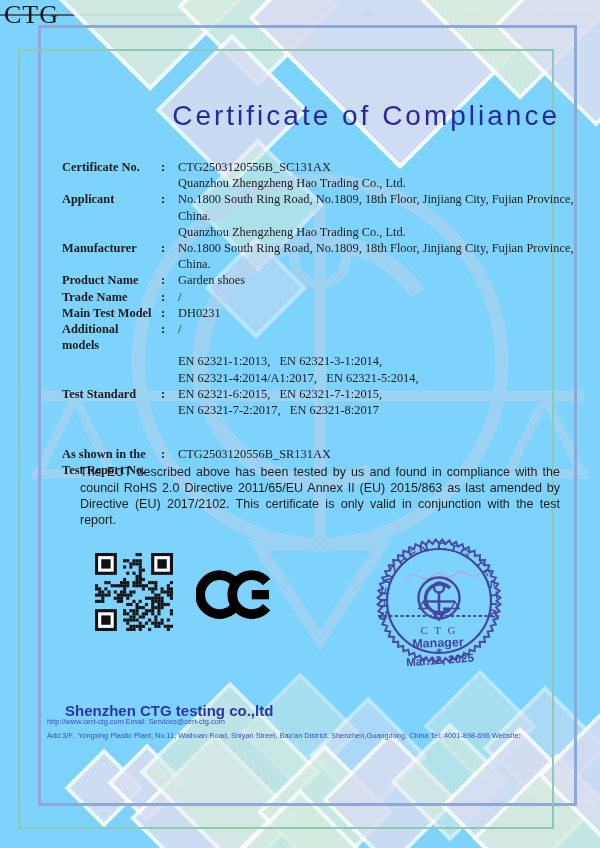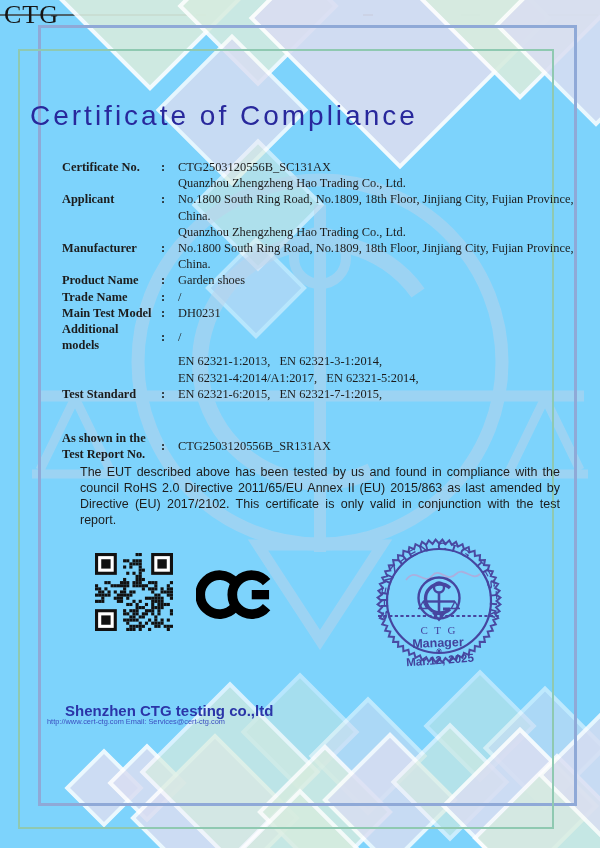--- a/index.html
+++ b/index.html
@@ -4,25 +4,25 @@
 <style>
   html,body{margin:0;padding:0;background:#fff;}
   .page{position:relative;width:600px;height:848px;background:#7dd3fc;overflow:hidden;
         font-family:"Liberation Serif",serif;color:#1c1c1c;}
   .bg-svg{position:absolute;left:0;top:0;z-index:0;}
   .frame{position:absolute;z-index:1;pointer-events:none;}
   .frame-blue{left:38px;top:25px;width:533px;height:775px;border:3px solid #8fa9d7;}
   .frame-green{left:18px;top:49px;width:532px;height:776px;border:2.5px solid #8fc9b1;}
   .layer{position:absolute;z-index:2;}
   .brand{left:4px;top:0;font-size:26px;letter-spacing:1px;color:#151515;}
-  .title{left:30px;top:100px;width:530px;text-align:left;
+  .title{left:30px;top:100px;width:530px;text-align:right;
          font-family:"Liberation Sans",sans-serif;font-size:28px;letter-spacing:3px;color:#28289c;}
   .details{left:62px;top:159px;width:494px;font-size:12.4px;line-height:16.2px;}
   .drow{display:flex;align-items:flex-start;}
-  .drow.tall{align-items:center;font-family:Liberation Serif, serif;}
+  .drow.tall{align-items:flex-start;font-family:Liberation Serif, serif;}
   .dlabel{width:99px;font-weight:bold;white-space:pre-line;flex:none;}
   .dcolon{width:17px;font-weight:bold;flex:none;}
   .dvalue{flex:1;white-space:pre;}
   .statement{left:80px;top:464px;width:480px;font-family:"Liberation Sans",sans-serif;
              font-size:12.5px;line-height:16px;text-align:justify;color:#1d1d1d;}
   .qr{left:95px;top:553px;}
   .ce{left:196px;top:570px;}
   .seal{left:374px;top:538px;}
   .footer-company{left:65px;top:702px;font-family:"Liberation Sans",sans-serif;
                   font-weight:bold;font-size:15px;color:#2b35a8;}
@@ -150,20 +150,25 @@
       </div>
       <div class="drow">
         <div class="dlabel"></div>
         <div class="dcolon"></div>
         <div class="dvalue">EN 62321-4:2014/A1:2017,   EN 62321-5:2014,</div>
       </div>
       <div class="drow">
         <div class="dlabel">Test Standard</div>
         <div class="dcolon">:</div>
         <div class="dvalue">EN 62321-6:2015,   EN 62321-7-1:2015,</div>
+      </div>
+      <div class="drow">
+        <div class="dlabel"></div>
+        <div class="dcolon"></div>
+        <div class="dvalue">EN 62321-7-2:2017,   EN 62321-8:2017</div>
       </div>
       <div class="drow tall" style="margin-top: 28px;">
         <div class="dlabel">As shown in the
 Test Report No.</div>
         <div class="dcolon">:</div>
         <div class="dvalue">CTG2503120556B_SR131AX</div>
       </div>
     </div>
 
   <div class="layer statement">The EUT described above has been tested by us and found in compliance with the council RoHS 2.0 Directive 2011/65/EU Annex II (EU) 2015/863 as last amended by Directive (EU) 2017/2102. This certificate is only valid in conjunction with the test report.</div>
@@ -393,15 +398,16 @@
       <path d="M60,76 L70,76 L65,82 Z" stroke-width="1.8"></path>
     </g>
     <line x1="4" y1="78" x2="126" y2="78" stroke="#4646a0" stroke-width="2.2" stroke-dasharray="3.2,2.4"></line>
     <text x="65" y="96" text-anchor="middle" font-family="Liberation Serif,serif" font-size="11" letter-spacing="2" fill="#4646a0">C T G</text>
     <text x="64" y="109" text-anchor="middle" font-family="Liberation Sans,sans-serif" font-size="12.5" font-weight="bold" fill="#42429c" transform="rotate(-2 64 106)">Manager</text>
     <path d="M65,110 L65,116 M62,113 L68,113 M63,111 L67,115 M67,111 L63,115" stroke="#4646a0" stroke-width="0.9"></path>
     <text x="66" y="126" text-anchor="middle" font-family="Liberation Sans,sans-serif" font-size="11.5" font-weight="bold" fill="#42429c" transform="rotate(-4 66 122)">Mar.12, 2025</text>
   </svg>
 
   <div class="layer footer-company">Shenzhen CTG testing co.,ltd</div>
+  <div class="layer footer-line fl1">Add:3/F., Yongxing Plastic Plant, No.11, Waihuan Road, Shiyan Street, Bao'an District, Shenzhen,Guangdong, China   Tel: 4001-898-696 Website:</div>
   <div class="layer footer-line fl2">http://www.cert-ctg.com Email: Services@cert-ctg.com</div>
 
 </div>
 
 </body></html>

